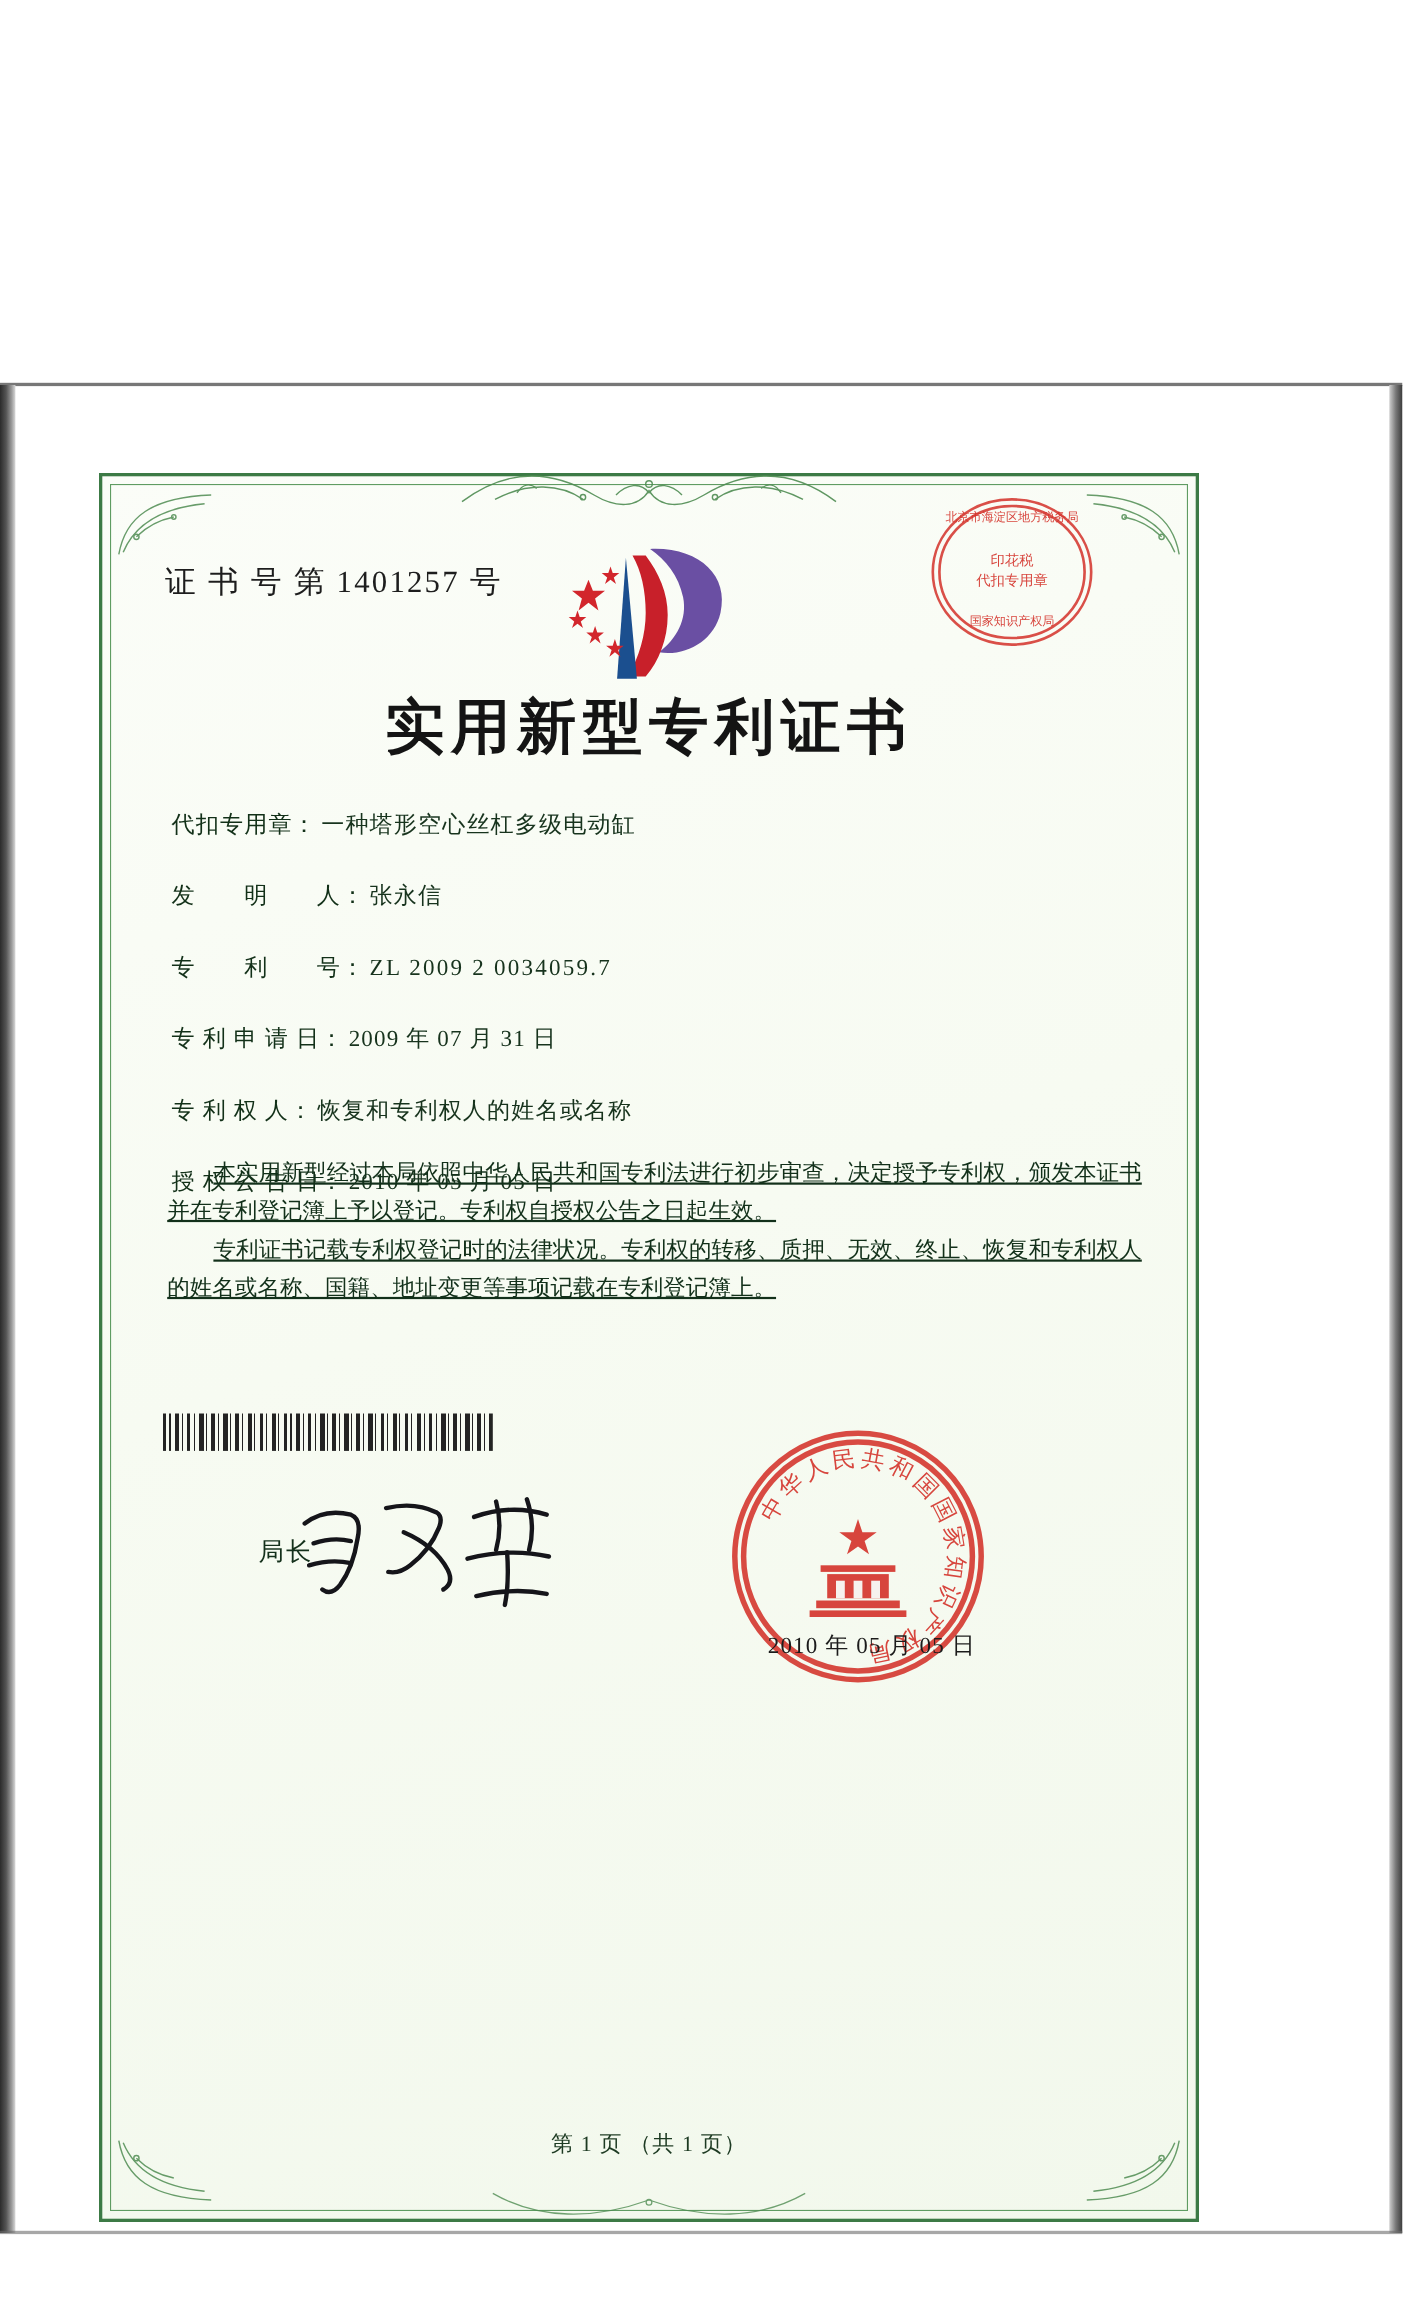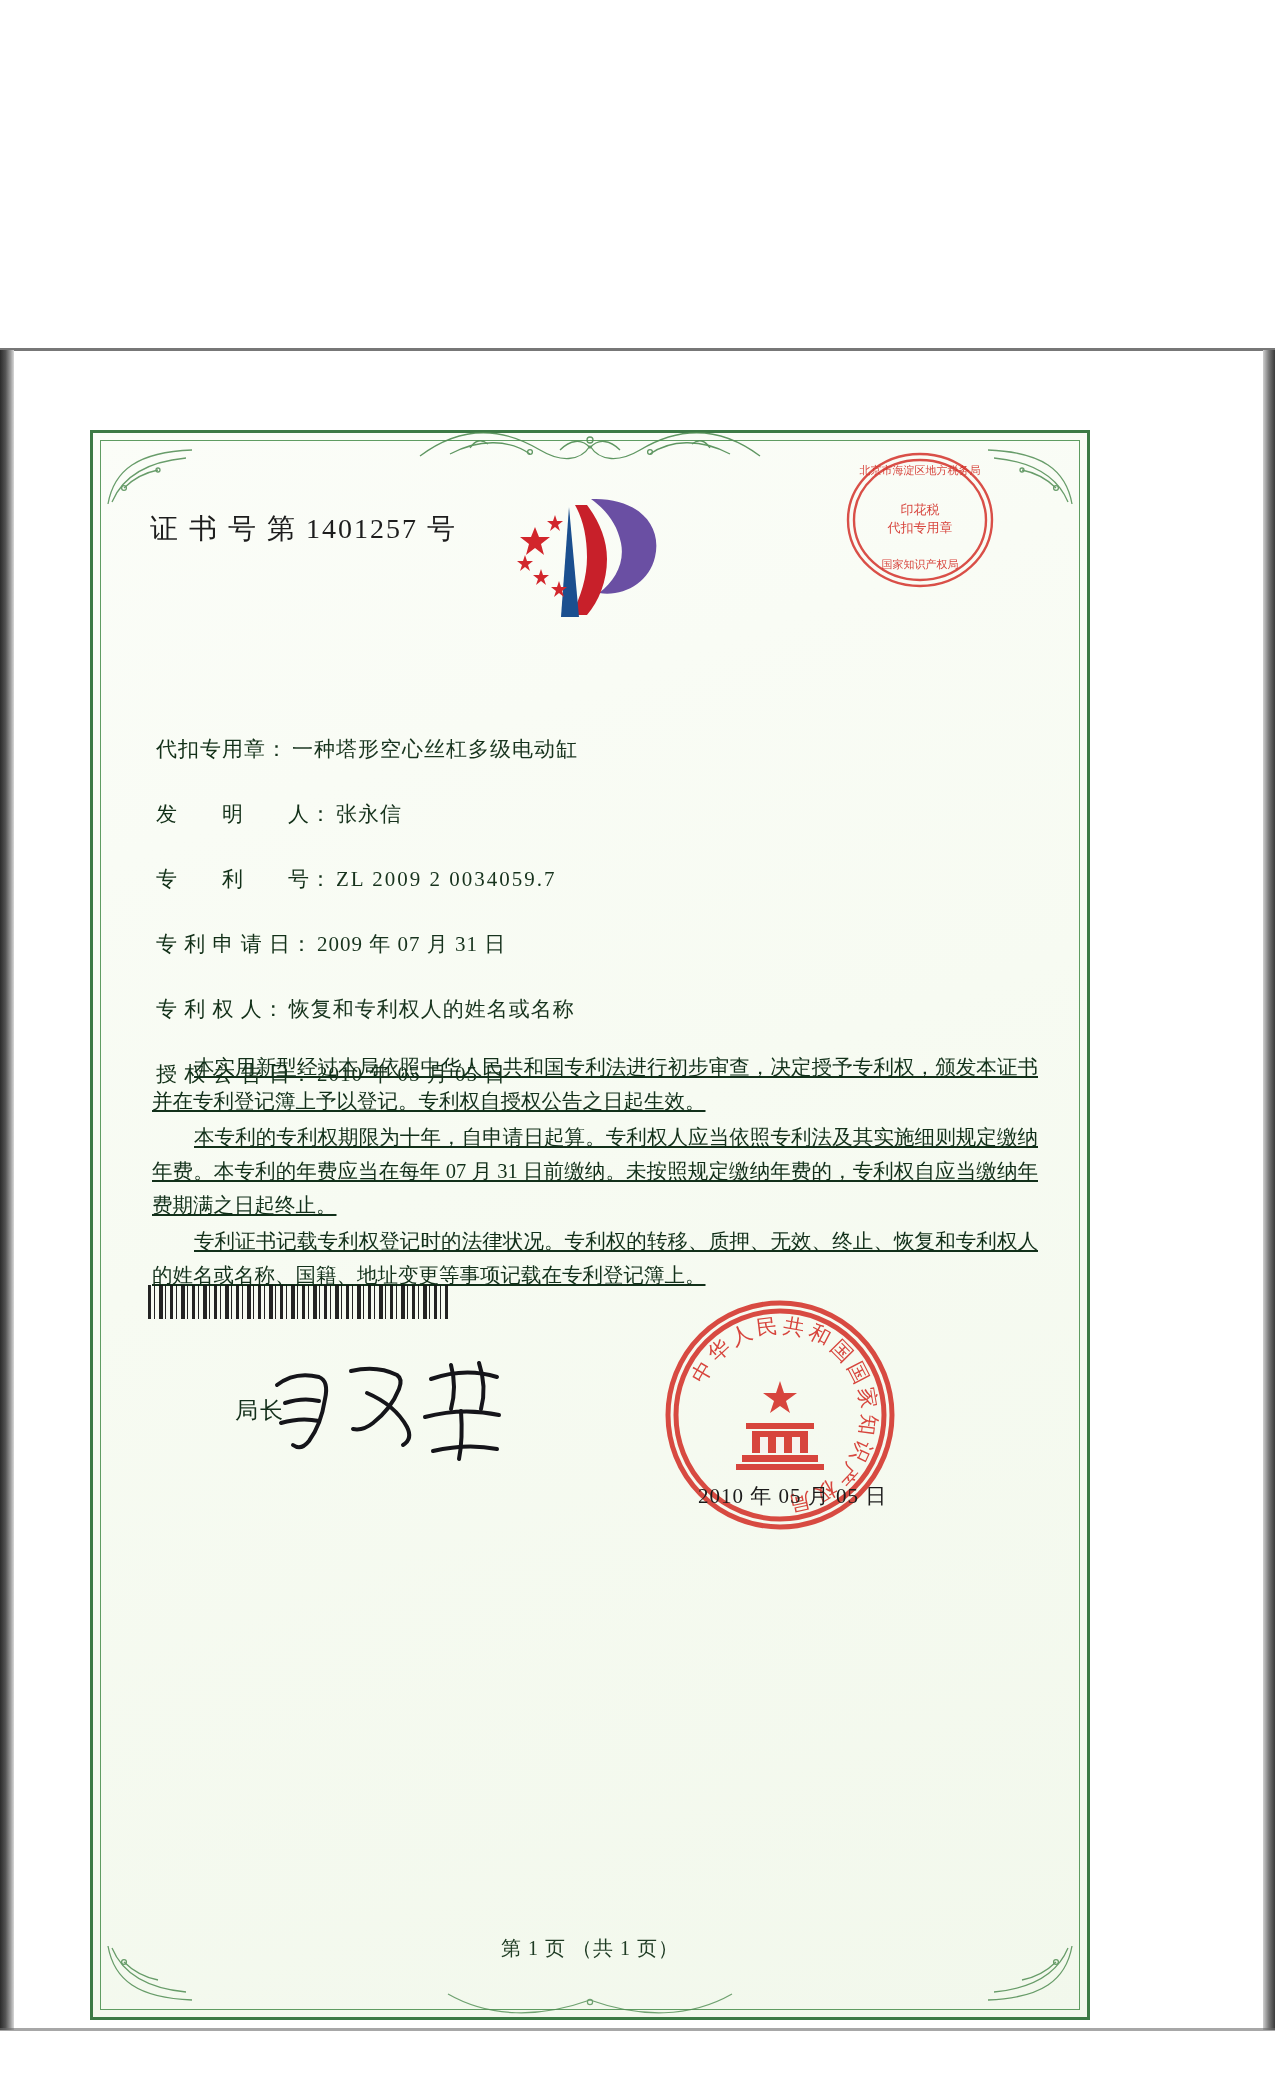--- a/index.html
+++ b/index.html
@@ -383,20 +383,21 @@
         </g>
         <g fill="#d4322a" opacity=".9" font-family="DejaVu Serif, serif" font-size="11">
           <text x="110" y="34" text-anchor="middle">北京市海淀区地方税务局</text>
           <text x="110" y="74" text-anchor="middle" font-size="13">印花税</text>
           <text x="110" y="92" text-anchor="middle" font-size="13">代扣专用章</text>
           <text x="110" y="128" text-anchor="middle" font-size="11">国家知识产权局</text>
         </g>
       </svg>
     </div>
 
+    <div class="cert-title">实用新型专利证书</div>
 
     <div class="fields">
       <div class="field-row">
         <span class="field-label">代扣专用章：</span>
         <span class="field-value">一种塔形空心丝杠多级电动缸</span>
       </div>
       <div class="field-row">
         <span class="field-label">发　　明　　人：</span>
         <span class="field-value">张永信</span>
       </div>
@@ -413,21 +414,20 @@
         <span class="field-value">恢复和专利权人的姓名或名称</span>
       </div>
       <div class="field-row">
         <span class="field-label">授 权 公 告 日：</span>
         <span class="field-value">2010 年 05 月 05 日</span>
       </div>
     </div>
 
     <div class="body-text">
       <p>本实用新型经过本局依照中华人民共和国专利法进行初步审查，决定授予专利权，颁发本证书并在专利登记簿上予以登记。专利权自授权公告之日起生效。</p>
-      <p>本专利的专利权期限为十年，自申请日起算。专利权人应当依照专利法及其实施细则规定缴纳年费。本专利的年费应当在每年 07 月 31 日前缴纳。未按照规定缴纳年费的，专利权自应当缴纳年费期满之日起终止。</p>
       <p>专利证书记载专利权登记时的法律状况。专利权的转移、质押、无效、终止、恢复和专利权人的姓名或名称、国籍、地址变更等事项记载在专利登记簿上。</p>
     </div>
 
     <div class="barcode"></div>
 
     <div class="sign-label">局长</div>
     <div class="signature">
       <svg viewBox="0 0 300 130" fill="none" stroke="#15151a" stroke-width="4" stroke-linecap="round">
         <path d="M22 40 q 18 -14 42 -8 q 10 4 6 22 q -4 26 -16 42 q -8 10 -16 4"></path>
         <path d="M30 58 q 18 -6 34 -2"></path>

